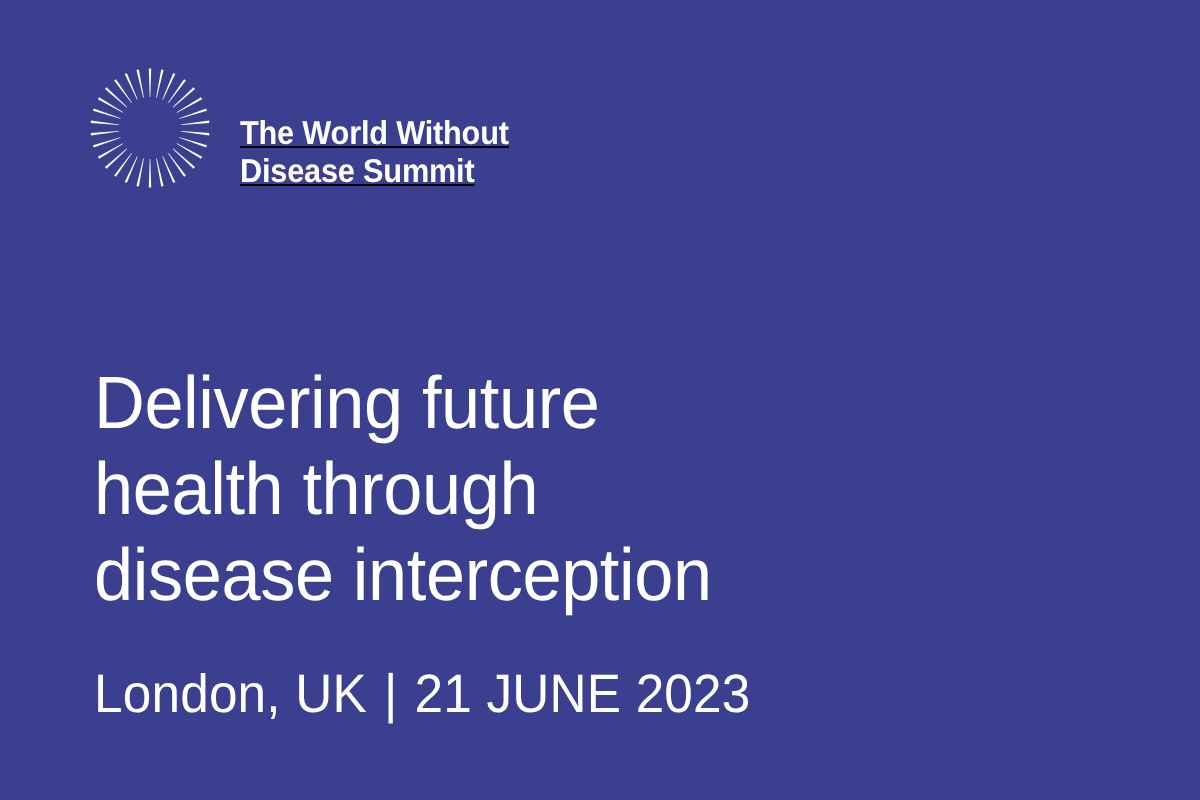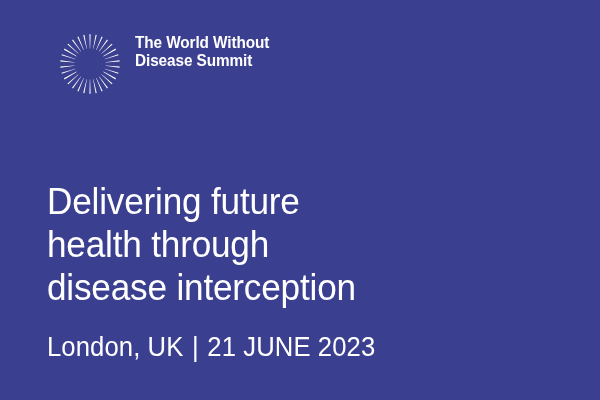--- a/index.html
+++ b/index.html
@@ -22,25 +22,26 @@
   #rays {
     position:absolute;
     inset:0;
     width:600px; height:400px;
     pointer-events:none;
   }
 
   
   #logo-block {
     position:absolute;
-    left:59px; top:33px;
+    left:44px; top:33px;
     display:flex;
-    align-items:flex-start;
+    align-items:flex-end;
     gap:14px;
     z-index:5;
+    text-decoration:underline;
   }
 
   #logo-mark {
     width:62px; height:62px;
     flex:0 0 62px;
   }
 
   #logo-text {
     color:#ffffff;
     font-weight:bold;

